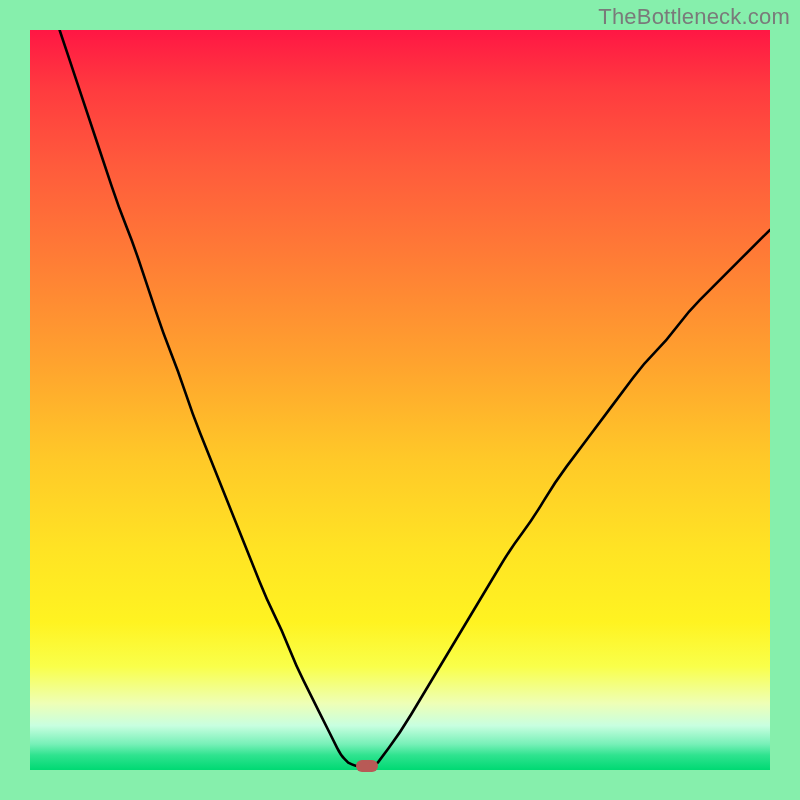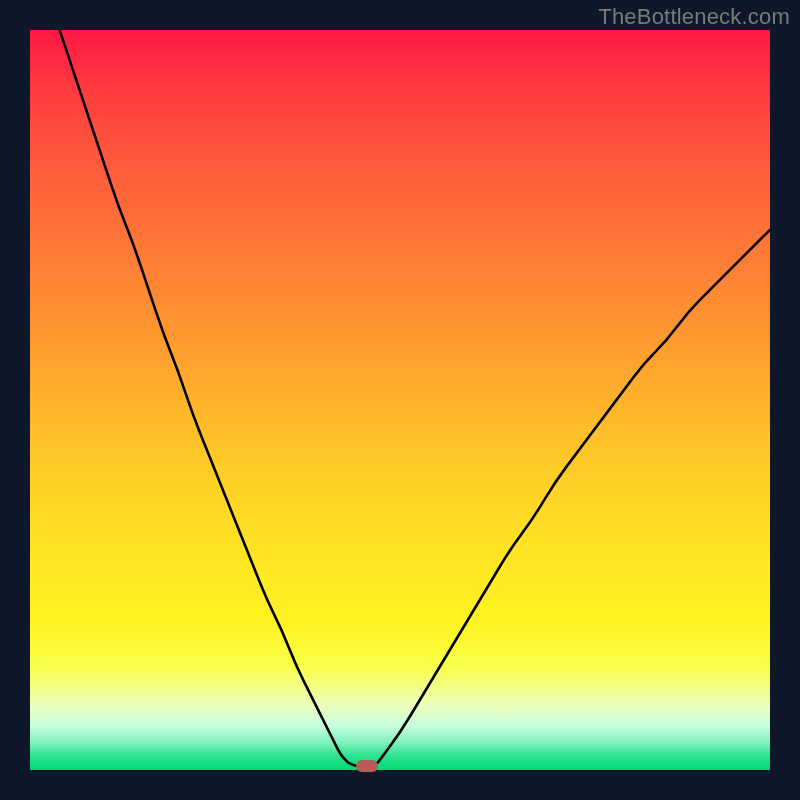--- a/index.html
+++ b/index.html
@@ -10,21 +10,21 @@
     background: #000;
     overflow: hidden;
     font-family: Arial, Helvetica, sans-serif;
   }
   .frame {
     position: absolute;
     left: 0;
     top: 0;
     width: 800px;
     height: 800px;
-    background: #0f172a;
+    background: #86efac;
   }
   .plot {
     position: absolute;
     left: 30px;
     top: 30px;
     width: 740px;
     height: 740px;
     background: linear-gradient(to bottom,
       #ff1744 0%,
       #ff3b3f 8%,

